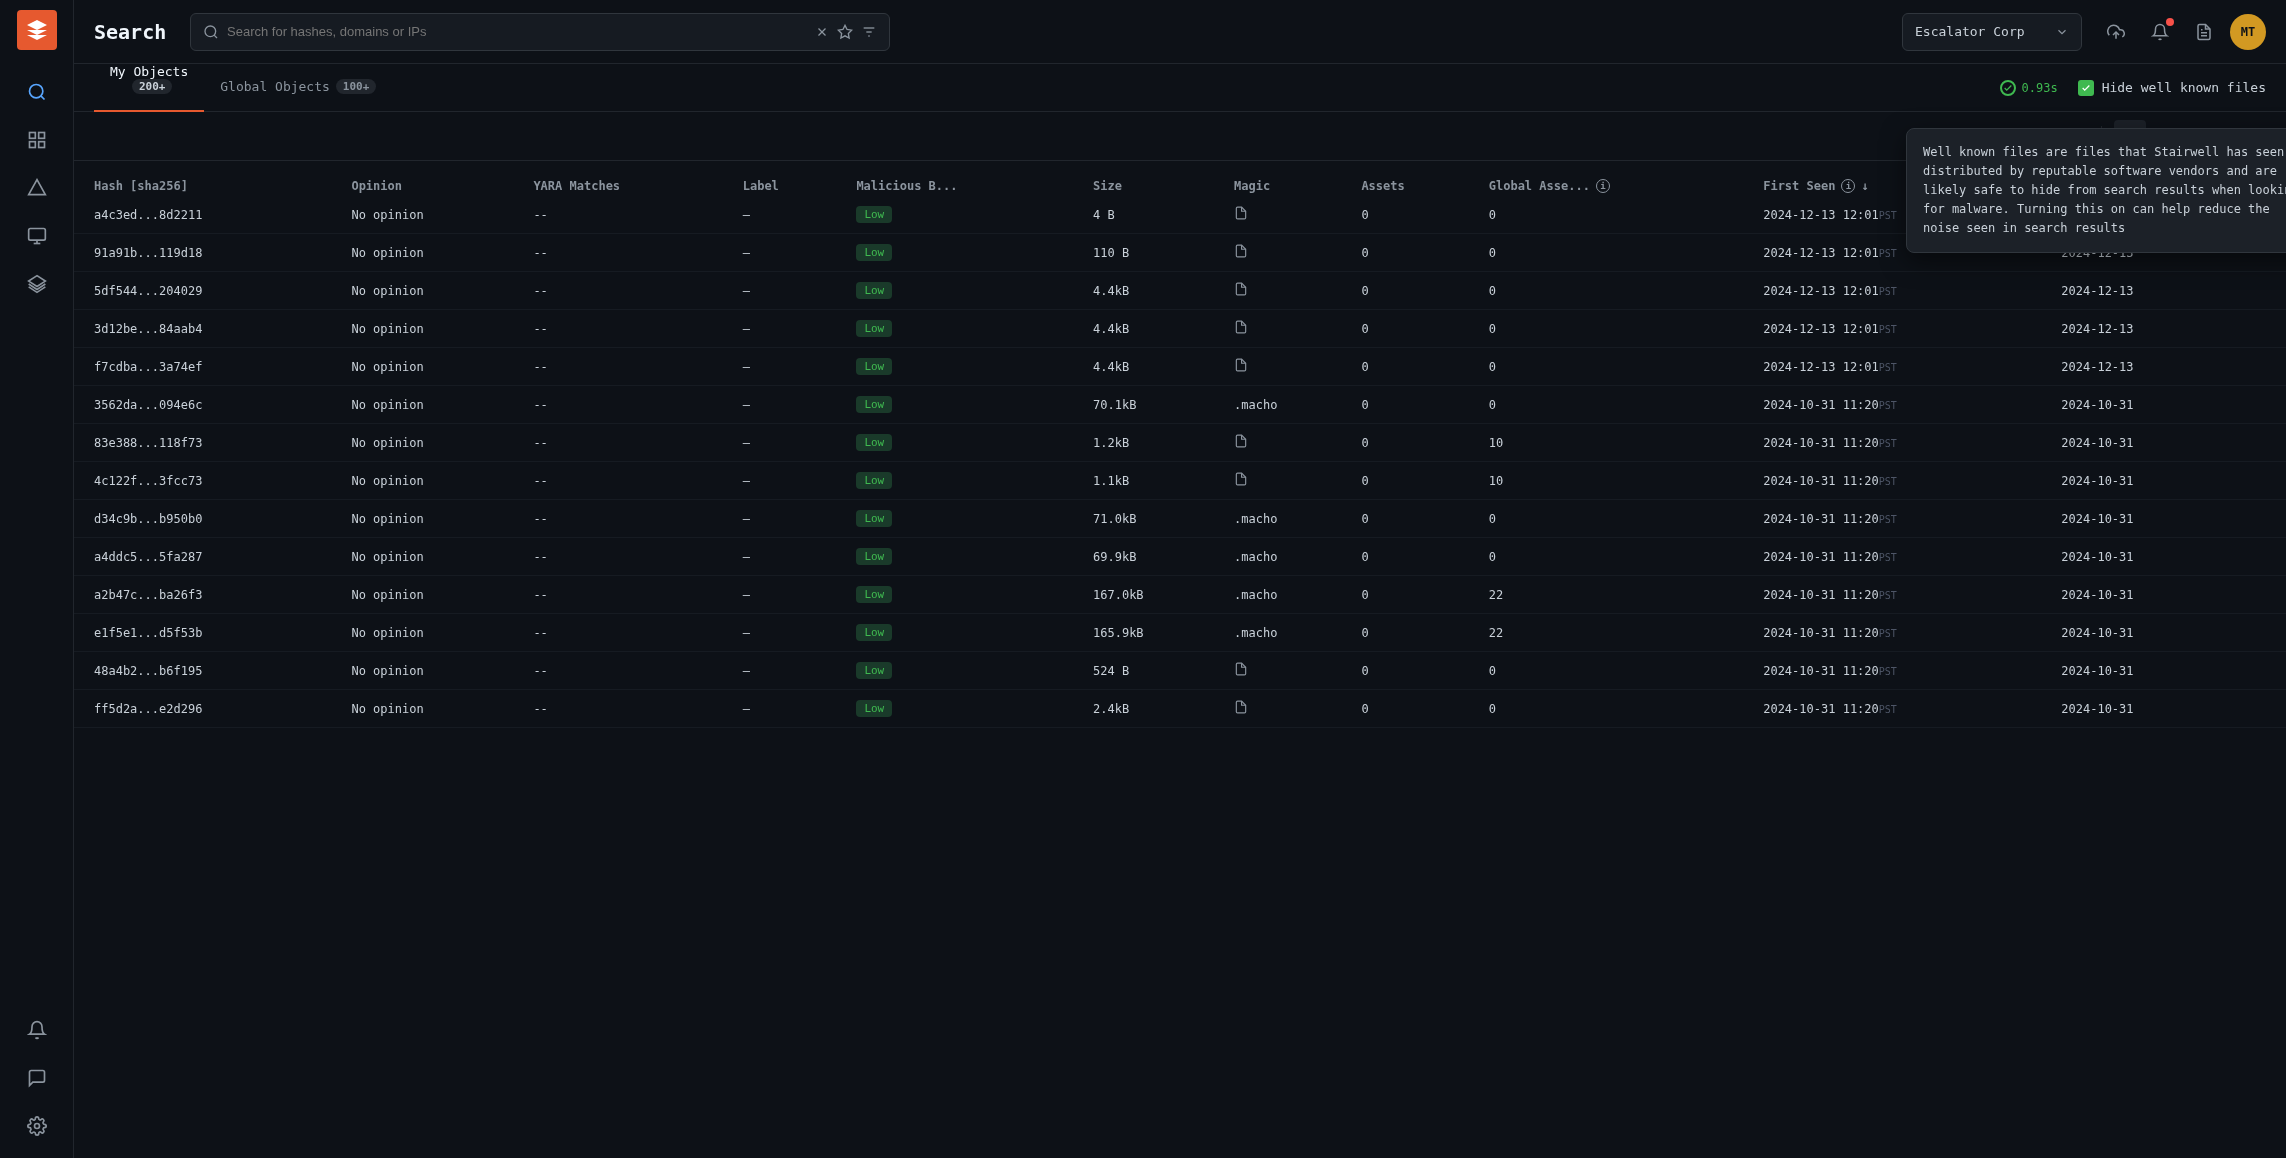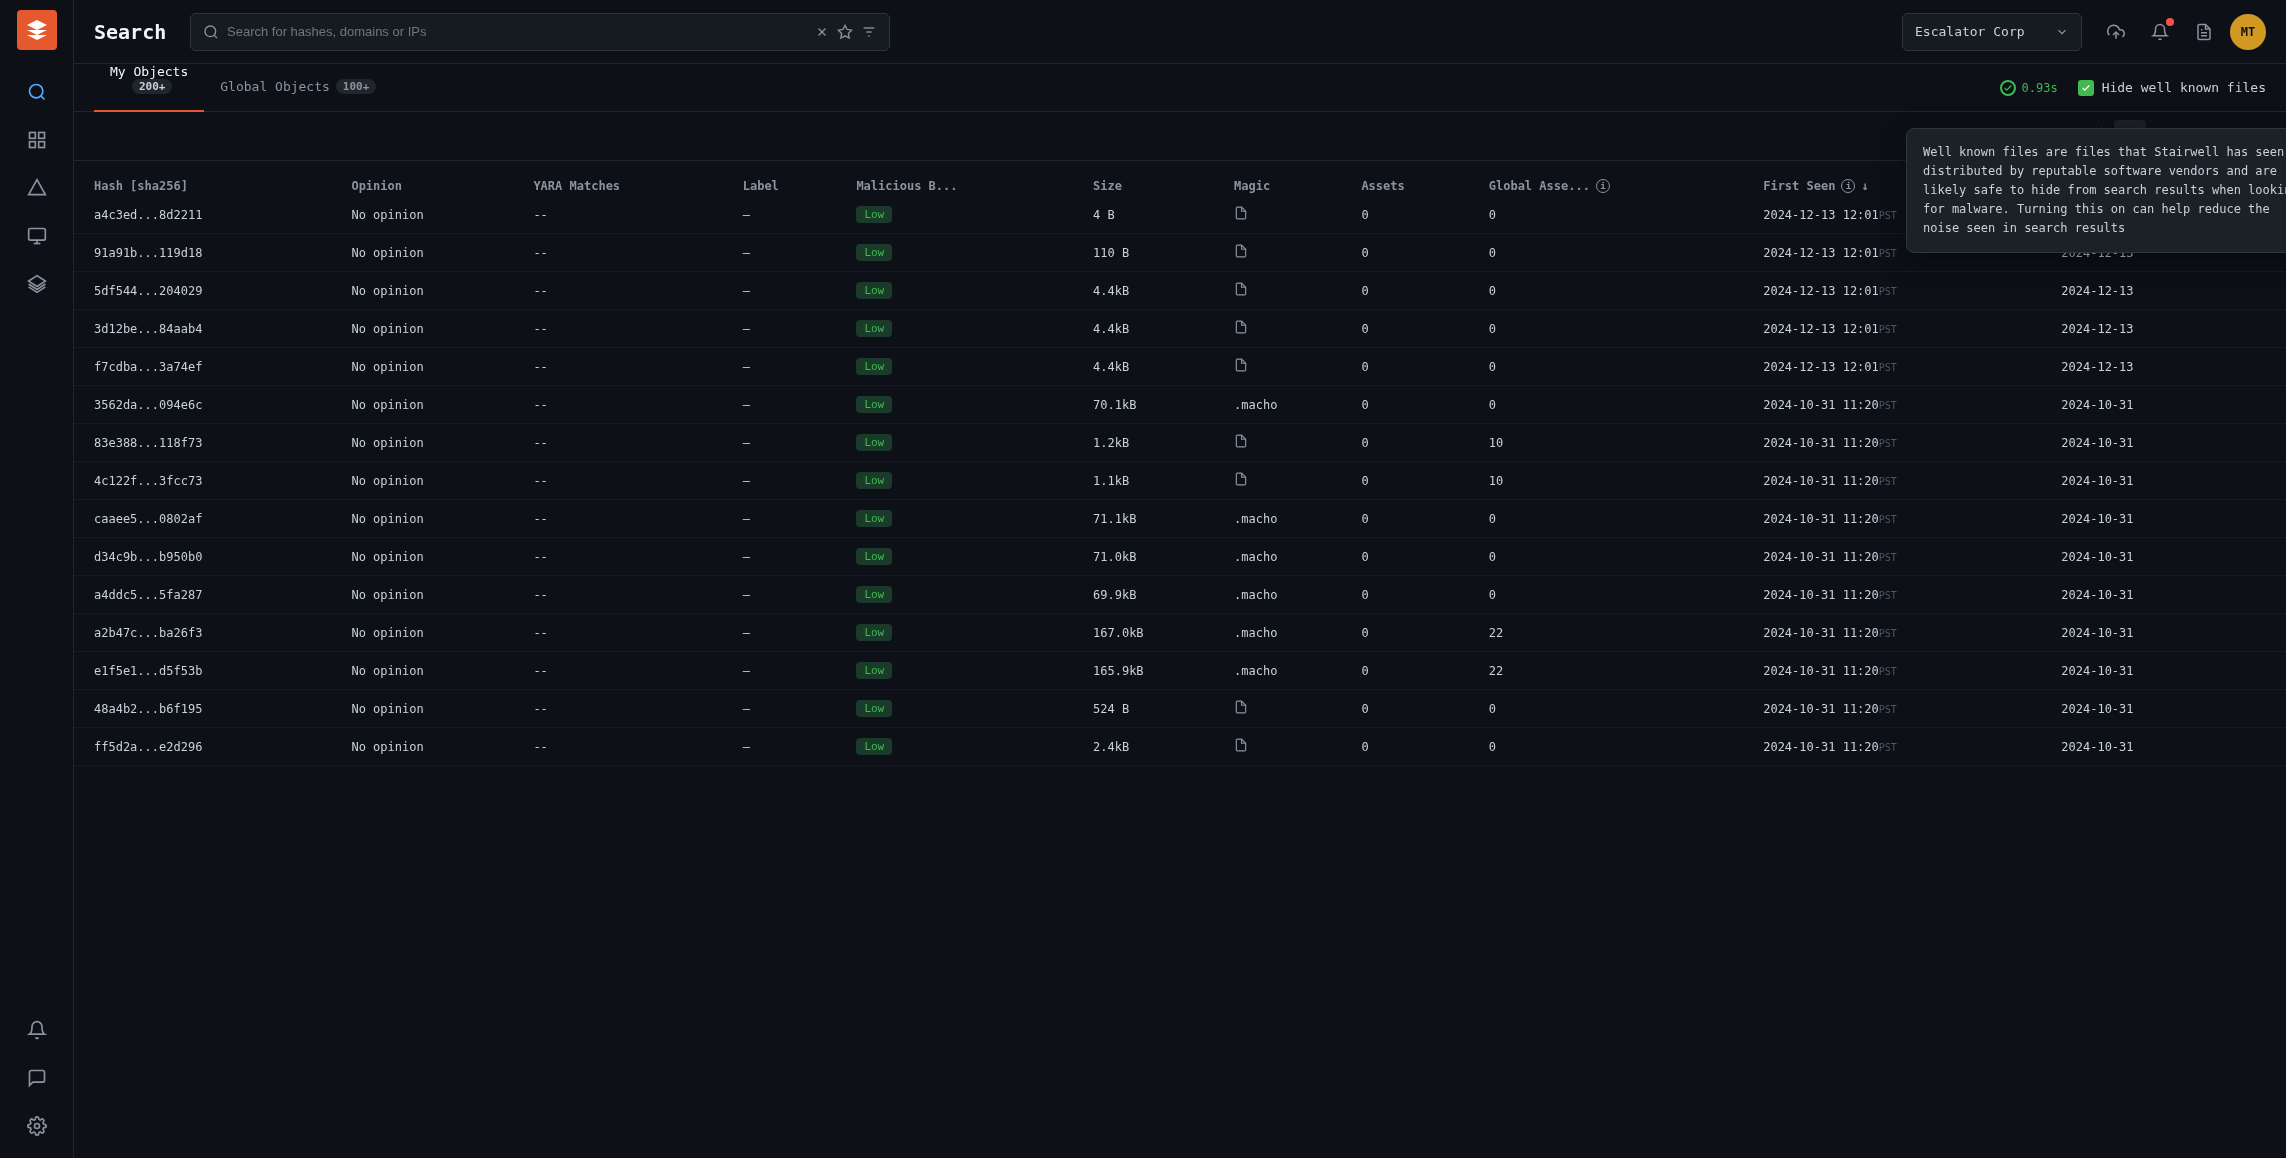--- a/index.html
+++ b/index.html
@@ -763,37 +763,20 @@
     <td class="assets-cell">0</td>
     <td class="global-assets-cell">10</td>
     <td class="date-cell">
       2024-10-31 11:20<span class="pst-label">PST</span>
     </td>
     <td class="date-cell">
       2024-10-31
     </td>
   </tr>
           <tr>
-    <td class="hash-cell">caaee5...0802af</td>
-    <td class="opinion-cell">No opinion</td>
-    <td class="yara-cell">--</td>
-    <td class="label-cell">–</td>
-    <td><span class="malicious-low">Low</span></td>
-    <td class="size-cell">71.1kB</td>
-    <td style="padding:8px 12px"><span class="magic-cell">.macho</span></td>
-    <td class="assets-cell">0</td>
-    <td class="global-assets-cell">0</td>
-    <td class="date-cell">
-      2024-10-31 11:20<span class="pst-label">PST</span>
-    </td>
-    <td class="date-cell">
-      2024-10-31
-    </td>
-  </tr>
-          <tr>
     <td class="hash-cell">d34c9b...b950b0</td>
     <td class="opinion-cell">No opinion</td>
     <td class="yara-cell">--</td>
     <td class="label-cell">–</td>
     <td><span class="malicious-low">Low</span></td>
     <td class="size-cell">71.0kB</td>
     <td style="padding:8px 12px"><span class="magic-cell">.macho</span></td>
     <td class="assets-cell">0</td>
     <td class="global-assets-cell">0</td>
     <td class="date-cell">

